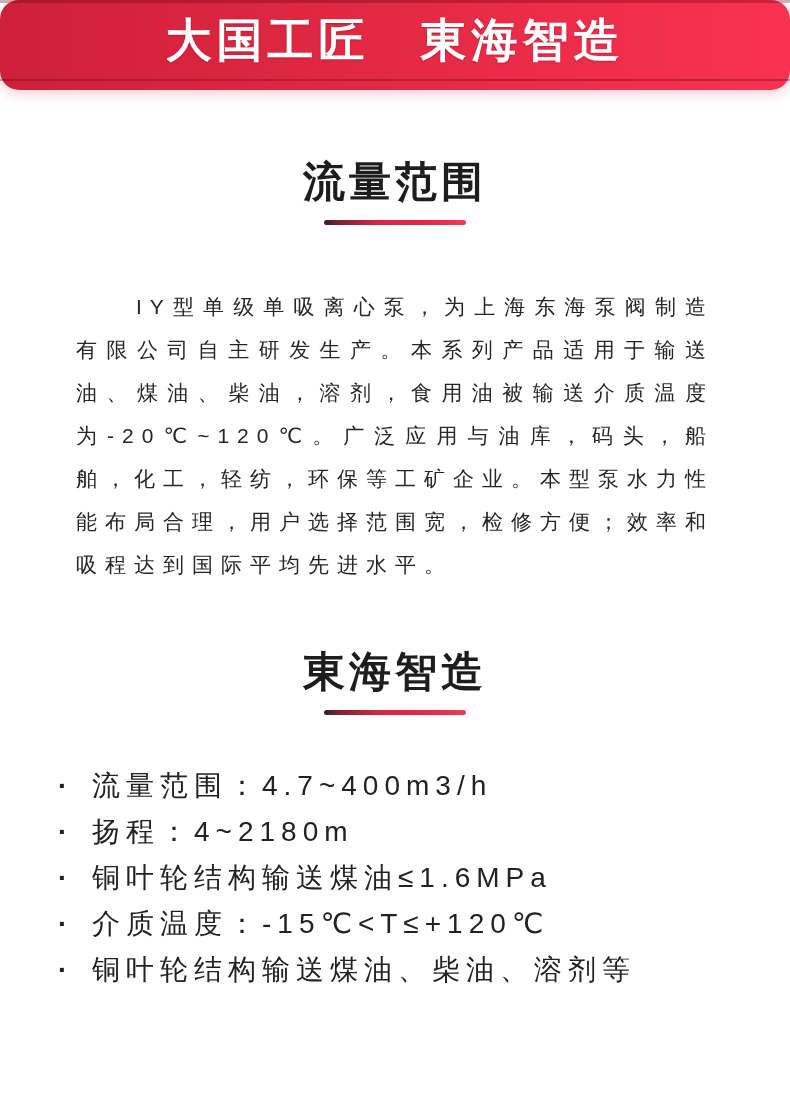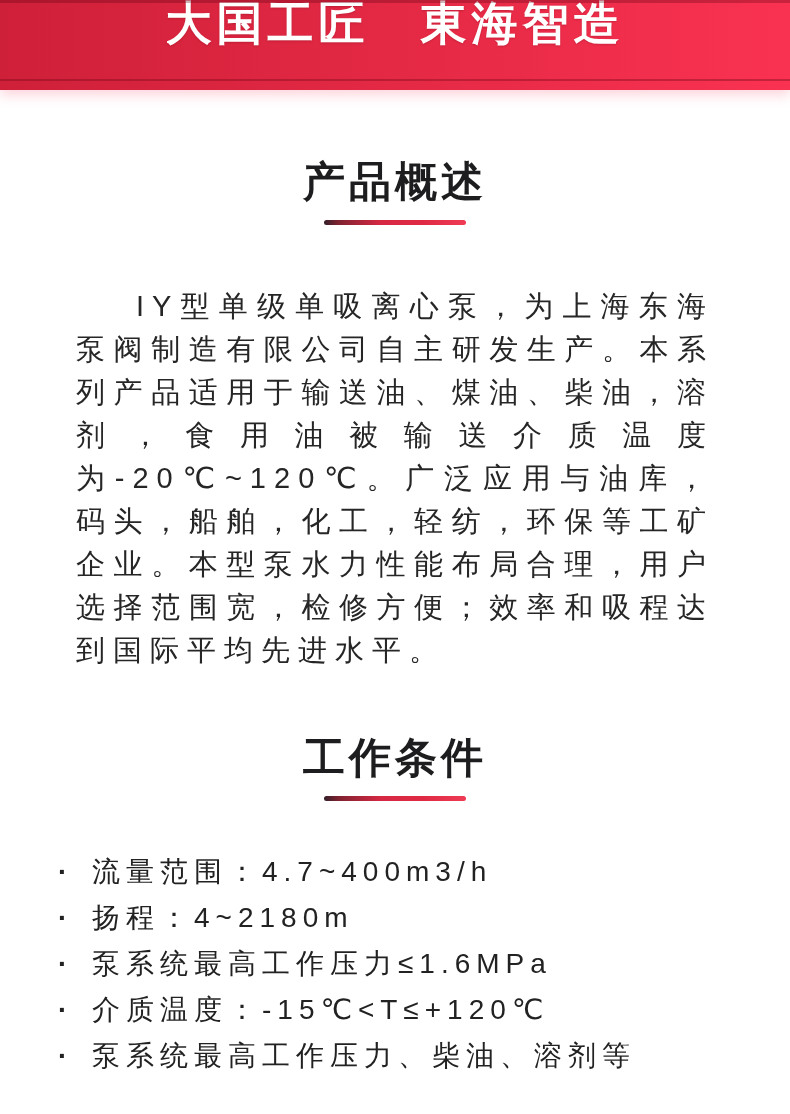--- a/index.html
+++ b/index.html
@@ -22,27 +22,28 @@
     background: #ffffff;
     overflow: hidden;
     position: relative;
   }
 
   
   .banner {
     position: relative;
     height: 90px;
     display: flex;
-    align-items: flex-start;
+    align-items: center;
     justify-content: center;
     background: linear-gradient(90deg,
       var(--banner-red-left) 0%,
       var(--banner-red-mid) 55%,
       var(--banner-red-right) 100%);
     box-shadow: 0 5px 12px rgba(240, 60, 90, 0.22);
+    border-radius: 19px;
   }
   .banner::before {
     content: "";
     position: absolute;
     top: 0; left: 0; right: 0;
     height: 3px;
     background: rgba(90, 0, 15, 0.30);
   }
   .banner::after {
     content: "";
@@ -78,21 +79,21 @@
     margin: 10px auto 0;
     border-radius: 3px;
     background: linear-gradient(90deg,
       #33202a 0%, #7e2230 10%, #d62843 40%, var(--accent-red) 70%, #ee3b56 100%);
   }
 
   
   .overview-paragraph {
     margin-top: 60px;
     padding: 0 76px;
-    font-size: 29px;
+    font-size: 21px;
     font-weight: 400;
     color: var(--text-body);
     letter-spacing: 8px;
     line-height: 43px;
     text-align: justify;
     text-indent: 60px;
   }
 
   
   .conditions-list {
@@ -119,46 +120,46 @@
 </head>
 <body>
 
 <div class="page">
 
   <header class="banner">
     <div class="banner-title">大国工匠　東海智造</div>
   </header>
 
   <section>
-    <h2 class="section-heading heading-overview">产品概述</h2>
+    <h2 class="section-heading heading-overview">流量范围</h2>
     <div class="heading-underline"></div>
     <p class="overview-paragraph">IY型单级单吸离心泵，为上海东海泵阀制造有限公司自主研发生产。本系列产品适用于输送油、煤油、柴油，溶剂，食用油被输送介质温度为-20℃~120℃。广泛应用与油库，码头，船舶，化工，轻纺，环保等工矿企业。本型泵水力性能布局合理，用户选择范围宽，检修方便；效率和吸程达到国际平均先进水平。</p>
   </section>
 
   <section>
-    <h2 class="section-heading heading-conditions">工作条件</h2>
+    <h2 class="section-heading heading-conditions">東海智造</h2>
     <div class="heading-underline"></div>
 
     <ul class="conditions-list">
       <li class="condition-item">
         <span class="bullet-marker">·</span>
         <span class="condition-text">流量范围：4.7~400m3/h</span>
       </li>
       <li class="condition-item">
         <span class="bullet-marker">·</span>
         <span class="condition-text">扬程：4~2180m</span>
       </li>
       <li class="condition-item">
         <span class="bullet-marker">·</span>
-        <span class="condition-text">泵系统最高工作压力≤1.6MPa</span>
+        <span class="condition-text">铜叶轮结构输送煤油≤1.6MPa</span>
       </li>
       <li class="condition-item">
         <span class="bullet-marker">·</span>
         <span class="condition-text">介质温度：-15℃&lt;T≤+120℃</span>
       </li>
       <li class="condition-item">
         <span class="bullet-marker">·</span>
-        <span class="condition-text">泵系统最高工作压力、柴油、溶剂等</span>
+        <span class="condition-text">铜叶轮结构输送煤油、柴油、溶剂等</span>
       </li>
     </ul>
   </section>
 
 </div>
 
 </body></html>

